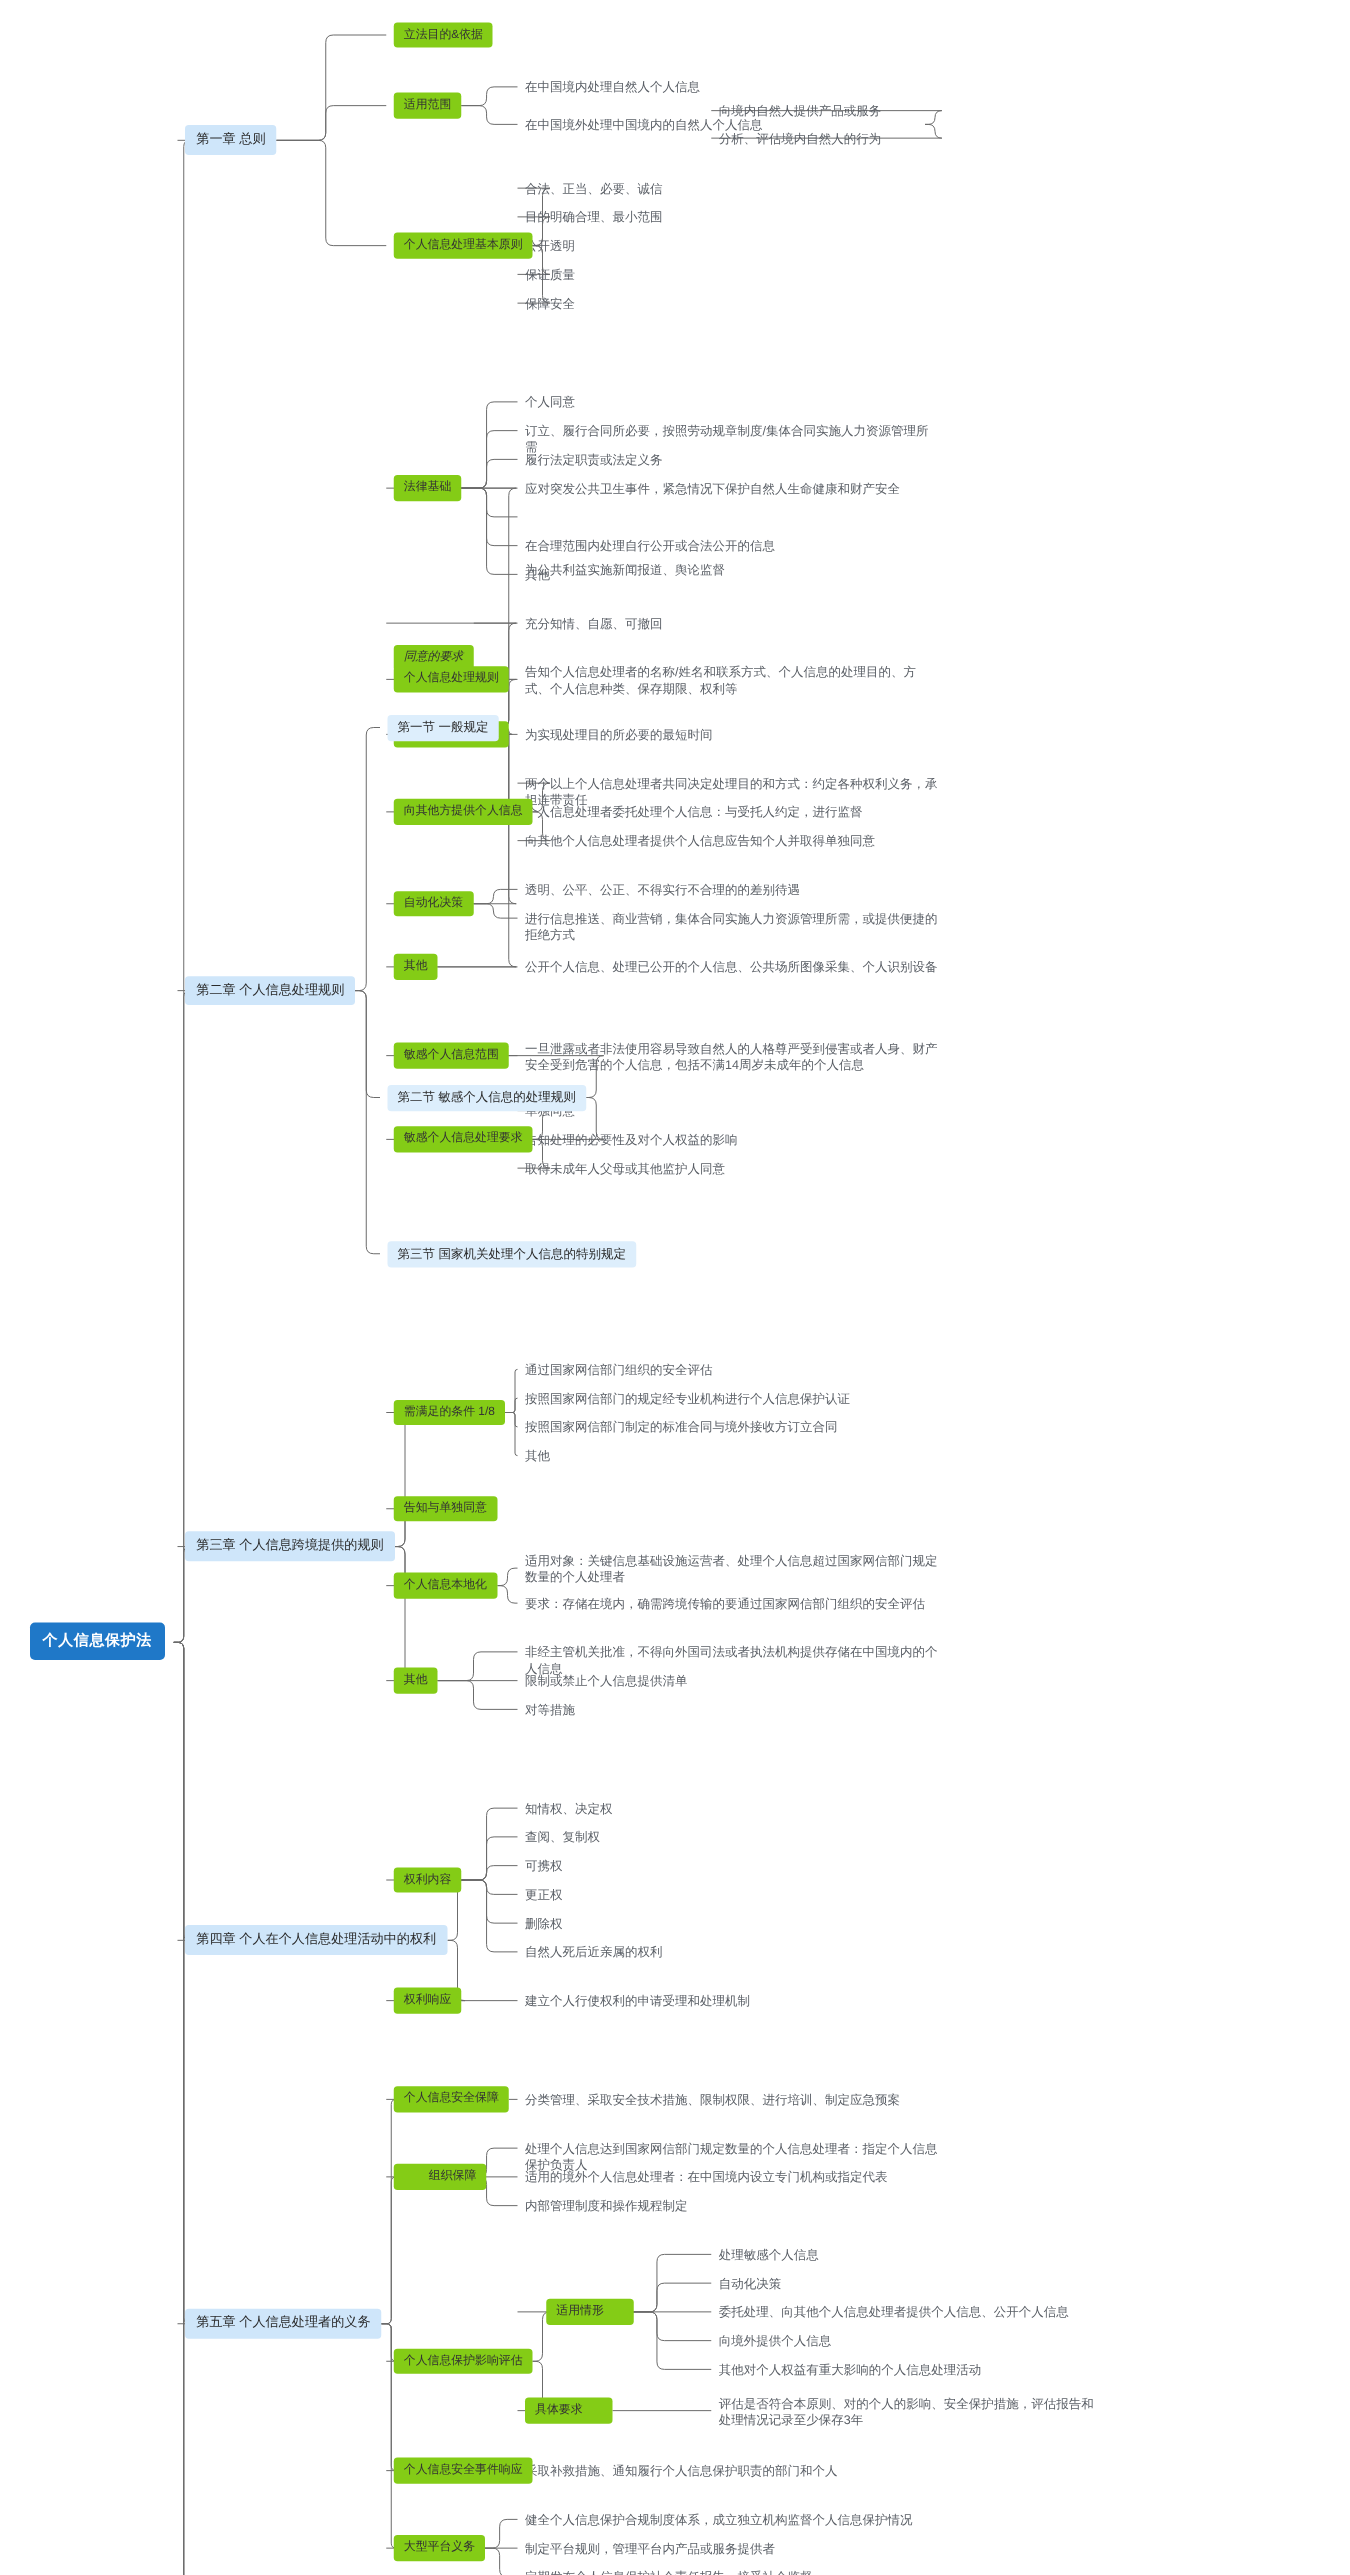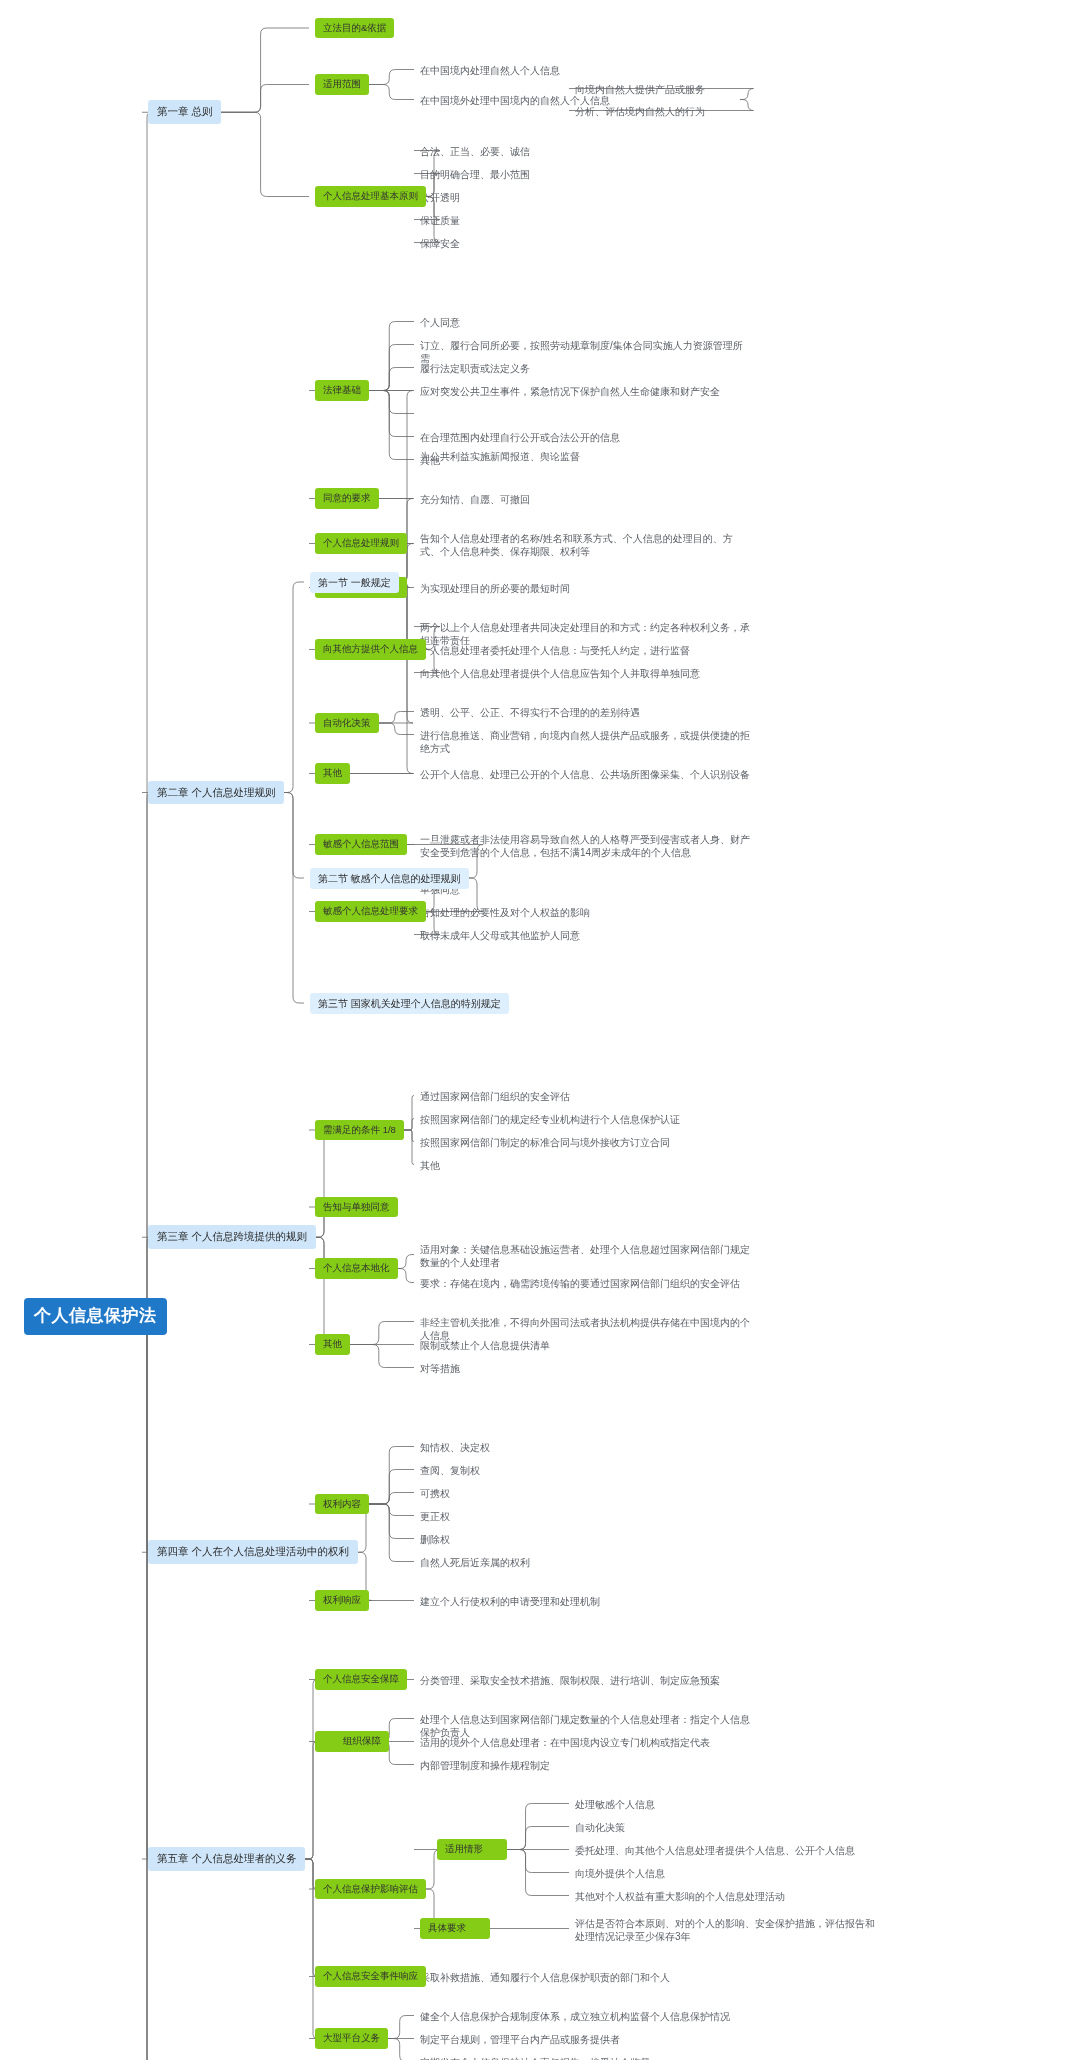--- a/index.html
+++ b/index.html
@@ -25,21 +25,21 @@
     position: absolute;
     display: flex;
     align-items: center;
     white-space: pre-wrap;
     line-height: 1.33;
   }
   
   .n-root {
     background: #1f78c8;
     color: #ffffff;
-    font-size: 17px;
+    font-size: 12px;
     font-weight: bold;
     border-radius: 4px;
     padding: 7px 10px;
     letter-spacing: .5px;
   }
   
   .n-l1 {
     background: #cfe6fa;
     color: #2a2a2a;
     font-size: 10.5px;
@@ -198,31 +198,31 @@
     <div class="node n-l1" style="left: 148px; top: 100.25px;">第一章 总则</div>
     <div class="node n-leaf" style="left: 420px; top: 315px; width: 330px;">个人同意</div>
     <div class="node n-leaf" style="left: 420px; top: 338px; width: 330px;">订立、履行合同所必要，按照劳动规章制度/集体合同实施人力资源管理所需</div>
     <div class="node n-leaf" style="left: 420px; top: 361px; width: 330px;">履行法定职责或法定义务</div>
     <div class="node n-leaf" style="left: 420px; top: 384px; width: 330px;">应对突发公共卫生事件，紧急情况下保护自然人生命健康和财产安全</div>
     <div class="node n-leaf" style="left: 420px; top: 407px; width: 330px; margin-top: 42px;">为公共利益实施新闻报道、舆论监督</div>
     <div class="node n-leaf" style="left: 420px; top: 430px; width: 330px;">在合理范围内处理自行公开或合法公开的信息</div>
     <div class="node n-leaf" style="left: 420px; top: 453px; width: 330px;">其他</div>
     <div class="node n-grey" style="left: 315px; top: 380px;">法律基础</div>
     <div class="node n-leaf" style="left: 420px; top: 492px; width: 330px;">充分知情、自愿、可撤回</div>
-    <div class="node n-grey" style="left: 315px; top: 488px;">同意的要求</div>
+    <div class="node n-grey" style="left: 315px; top: 516px; font-style: italic;">同意的要求</div>
     <div class="node n-leaf" style="left: 420px; top: 531px; width: 330px;">告知个人信息处理者的名称/姓名和联系方式、个人信息的处理目的、方式、个人信息种类、保存期限、权利等</div>
     <div class="node n-grey" style="left: 315px; top: 533px;">个人信息处理规则</div>
     <div class="node n-leaf" style="left: 420px; top: 581px; width: 330px;">为实现处理目的所必要的最短时间</div>
     <div class="node n-grey" style="left: 315px; top: 577px;">个人信息存储期限</div>
     <div class="node n-leaf" style="left: 420px; top: 620px; width: 330px;">两个以上个人信息处理者共同决定处理目的和方式：约定各种权利义务，承担连带责任</div>
     <div class="node n-leaf" style="left: 420px; top: 643px; width: 330px;">个人信息处理者委托处理个人信息：与受托人约定，进行监督</div>
     <div class="node n-leaf" style="left: 420px; top: 666px; width: 330px;">向其他个人信息处理者提供个人信息应告知个人并取得单独同意</div>
     <div class="node n-grey" style="left: 315px; top: 639px;">向其他方提供个人信息</div>
     <div class="node n-leaf" style="left: 420px; top: 705px; width: 330px;">透明、公平、公正、不得实行不合理的的差别待遇</div>
-    <div class="node n-leaf" style="left: 420px; top: 728px; width: 330px;">进行信息推送、商业营销，向境内自然人提供产品或服务，或提供便捷的拒绝方式</div>
+    <div class="node n-leaf" style="left: 420px; top: 728px; width: 330px;">进行信息推送、商业营销，集体合同实施人力资源管理所需，或提供便捷的拒绝方式</div>
     <div class="node n-grey" style="left: 315px; top: 712.5px;">自动化决策</div>
     <div class="node n-leaf" style="left: 420px; top: 767px; width: 330px;">公开个人信息、处理已公开的个人信息、公共场所图像采集、个人识别设备</div>
     <div class="node n-grey" style="left: 315px; top: 763px;">其他</div>
     <div class="node n-l2" style="left: 310px; top: 571.5px;">第一节 一般规定</div>
     <div class="node n-leaf" style="left: 420px; top: 832px; width: 330px;">一旦泄露或者非法使用容易导致自然人的人格尊严受到侵害或者人身、财产安全受到危害的个人信息，包括不满14周岁未成年的个人信息</div>
     <div class="node n-grey" style="left: 315px; top: 834px;">敏感个人信息范围</div>
     <div class="node n-leaf" style="left: 420px; top: 882px; width: 330px;">单独同意</div>
     <div class="node n-leaf" style="left: 420px; top: 905px; width: 330px;">告知处理的必要性及对个人权益的影响</div>
     <div class="node n-leaf" style="left: 420px; top: 928px; width: 330px;">取得未成年人父母或其他监护人同意</div>
     <div class="node n-grey" style="left: 315px; top: 901px;">敏感个人信息处理要求</div>

